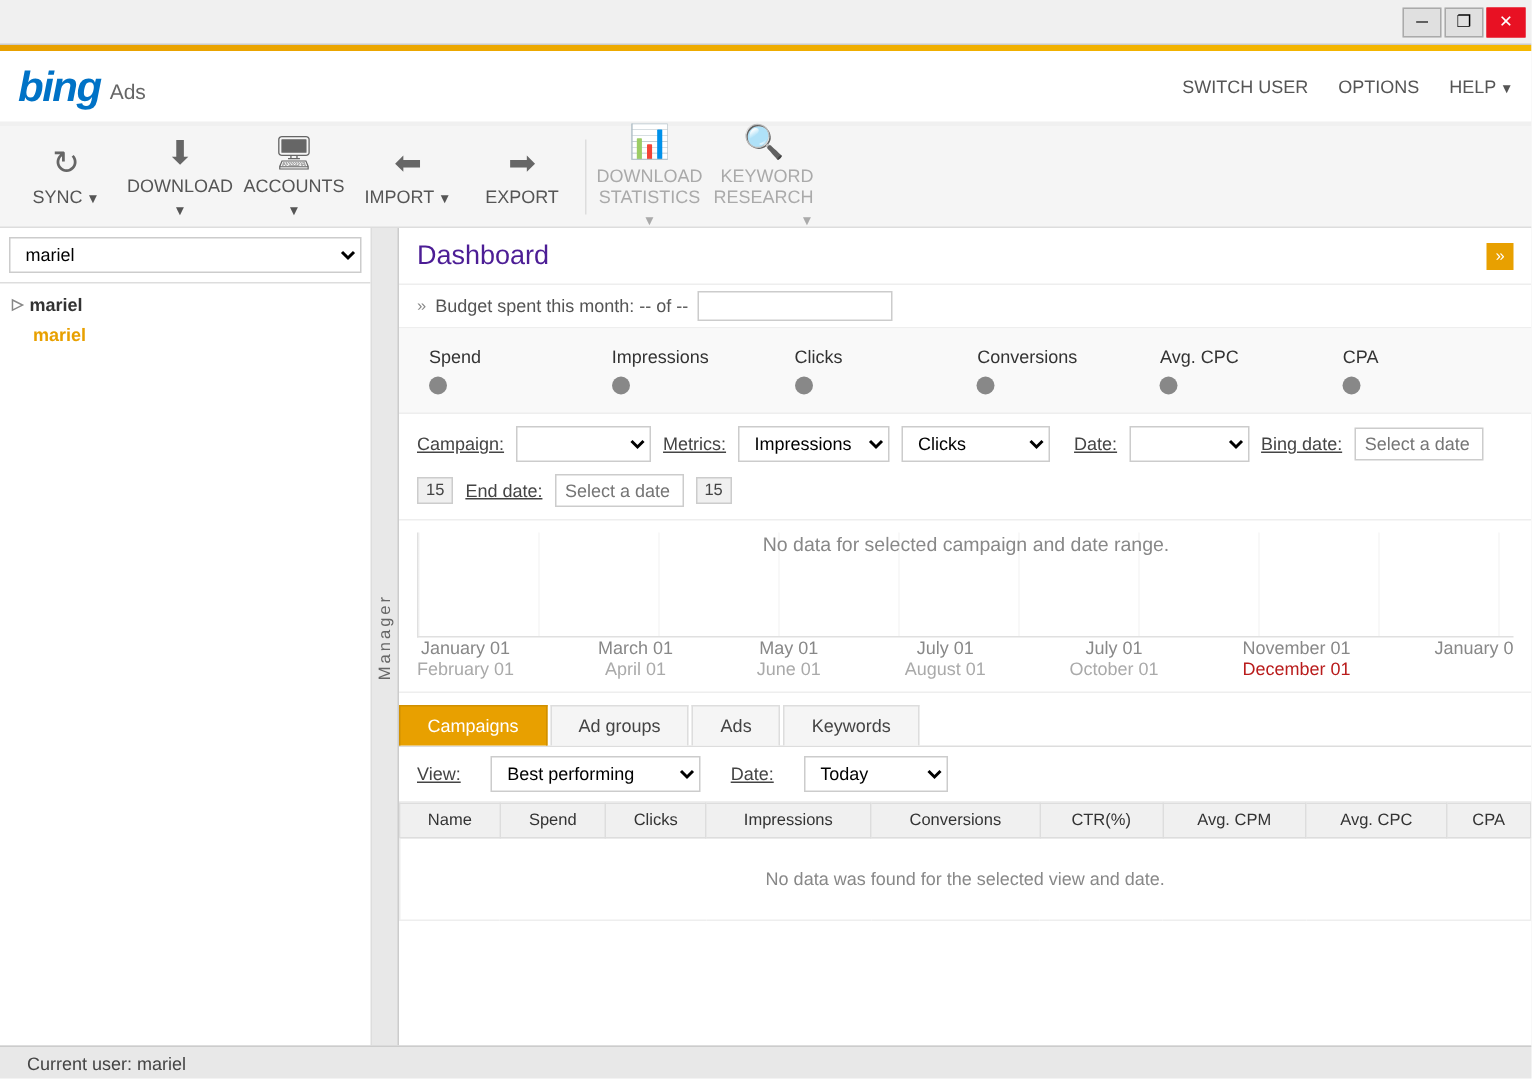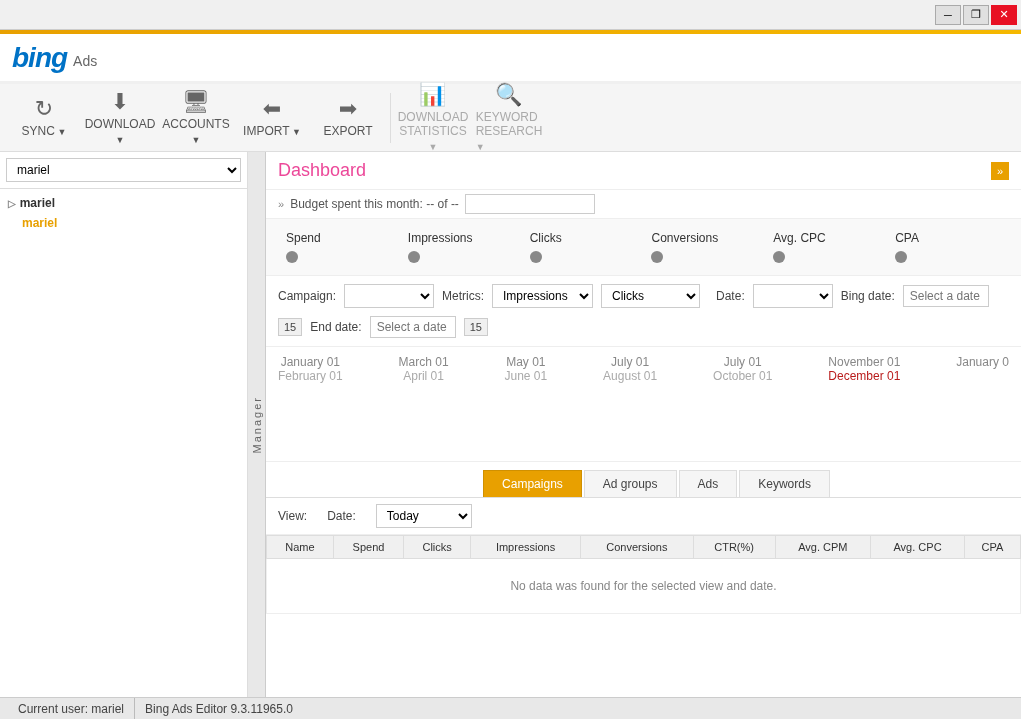--- a/index.html
+++ b/index.html
@@ -109,21 +109,21 @@
     .dashboard { flex: 1; background: white; overflow-y: auto; }
 
     
     .dashboard-header {
       display: flex;
       align-items: center;
       justify-content: space-between;
       padding: 8px 12px;
       border-bottom: 1px solid #eee;
     }
-    .dashboard-title { font-size: 18px; font-weight: normal; color: #ec4899; }
+    .dashboard-title { font-size: 18px; font-weight: normal; color: #4c1d95; }
     .dashboard-expand { width: 18px; height: 18px; background: #e8a000; display: flex; align-items: center; justify-content: center; color: white; font-size: 11px; cursor: pointer; }
 
     
     .budget-bar {
       display: flex;
       align-items: center;
       padding: 4px 12px;
       border-bottom: 1px solid #eee;
       gap: 6px;
       font-size: 12px;
@@ -150,21 +150,21 @@
 
     
     .controls-row {
       display: flex;
       align-items: center;
       padding: 8px 12px;
       gap: 8px;
       border-bottom: 1px solid #eee;
       flex-wrap: wrap;
     }
-    .control-label { color: #444; font-weight: 500; }
+    .control-label { color: #444; font-weight: 500; text-decoration: underline; }
     .control-select {
       padding: 3px 6px;
       border: 1px solid #ccc;
       background: white;
       cursor: pointer;
       min-width: 80px;
       font-size: 12px;
     }
     .date-input {
       padding: 3px 6px;
@@ -215,22 +215,21 @@
       background: repeating-linear-gradient(to right, #f8f8f8 0px, #f8f8f8 1px, transparent 1px, transparent 80px);
       min-height: 70px;
       position: relative;
     }
 
     
     .tabs-row {
       display: flex;
       border-bottom: 1px solid #ddd;
       padding-top: 8px;
-      padding-left: 28px;
-      justify-content: center;
+      padding-left: 0;
     }
     .tab {
       padding: 6px 18px;
       cursor: pointer;
       border: 1px solid #ddd;
       border-bottom: none;
       background: #f5f5f5;
       color: #444;
       margin-right: 2px;
       font-size: 12px;
@@ -307,20 +306,25 @@
   <div class="titlebar-btn close">✕</div>
 </div>
 
 <div class="accent-bar"></div>
 
 <div class="header">
   <div class="logo">
     <span class="logo-bing" style="color:#0072c6; font-style:italic;">bing</span>
     <span class="logo-ads">Ads</span>
   </div>
+  <div class="header-nav">
+    <span class="header-nav-item">SWITCH USER</span>
+    <span class="header-nav-item">OPTIONS</span>
+    <span class="header-nav-item has-arrow">HELP</span>
+  </div>
 </div>
 
 <div class="toolbar">
   <div class="toolbar-item has-arrow">
     <div class="icon">↻</div>
     <div class="label">SYNC</div>
   </div>
   <div class="toolbar-item has-arrow">
     <div class="icon">⬇</div>
     <div class="label">DOWNLOAD</div>
@@ -338,21 +342,21 @@
     <div class="label">EXPORT</div>
   </div>
   <div class="toolbar-sep"></div>
   <div class="toolbar-item disabled has-arrow">
     <div class="icon">📊</div>
     <div class="label" style="text-align:center;white-space:pre-line;">DOWNLOAD
 STATISTICS</div>
   </div>
   <div class="toolbar-item disabled has-arrow">
     <div class="icon">🔍</div>
-    <div class="label" style="text-align:left;white-space:pre-line;">KEYWORD
+    <div class="label" style="text-align:right;white-space:pre-line;">KEYWORD
 RESEARCH</div>
   </div>
 </div>
 
 <div class="main-layout">
 
   <div class="sidebar">
     <div class="sidebar-header">
       <select class="control-select" style="width:100%;">
         <option>mariel</option>
@@ -437,20 +441,23 @@
       </select>
       <span class="control-label">Bing date:</span>
       <input class="date-input" type="text" placeholder="Select a date" style="">
       <button class="calendar-btn">15</button>
       <span class="control-label">End date:</span>
       <input class="date-input" type="text" placeholder="Select a date" style="">
       <button class="calendar-btn">15</button>
     </div>
 
     <div class="chart-area" style="height:115px;">
+      <div class="chart-grid">
+        <div class="chart-no-data">No data for selected campaign and date range.</div>
+      </div>
       <div class="chart-x-axis">
         <div class="chart-x-label">
           <span>January 01</span>
             <span style="color:#aaa;">February 01</span>
         </div>
         <div class="chart-x-label">
           <span>March 01</span>
             <span style="color:#aaa;">April 01</span>
         </div>
         <div class="chart-x-label">
@@ -478,20 +485,25 @@
 
     <div class="tabs-row">
       <div class="tab active">Campaigns</div>
       <div class="tab">Ad groups</div>
       <div class="tab">Ads</div>
       <div class="tab">Keywords</div>
     </div>
 
     <div class="view-row">
       <span class="control-label">View:</span>
+      <select class="view-select">
+        <option>Best performing</option>
+        <option>All campaigns</option>
+        <option>Enabled only</option>
+      </select>
       <span class="control-label">Date:</span>
       <select class="view-select" style="min-width:80px;">
         <option>Today</option>
         <option>Yesterday</option>
         <option>Last 7 days</option>
       </select>
     </div>
 
     <table class="data-table">
       <thead>
@@ -512,14 +524,13 @@
           <td colspan="9">No data was found for the selected view and date.</td>
         </tr>
       </tbody>
     </table>
 
   </div>
 </div>
 
 <div class="status-bar">
   <div class="status-segment">Current user: mariel</div>
-  <div class="status-segment">Bing Ads Editor 9.3.11965.0</div>
 </div>
 
 </body></html>

